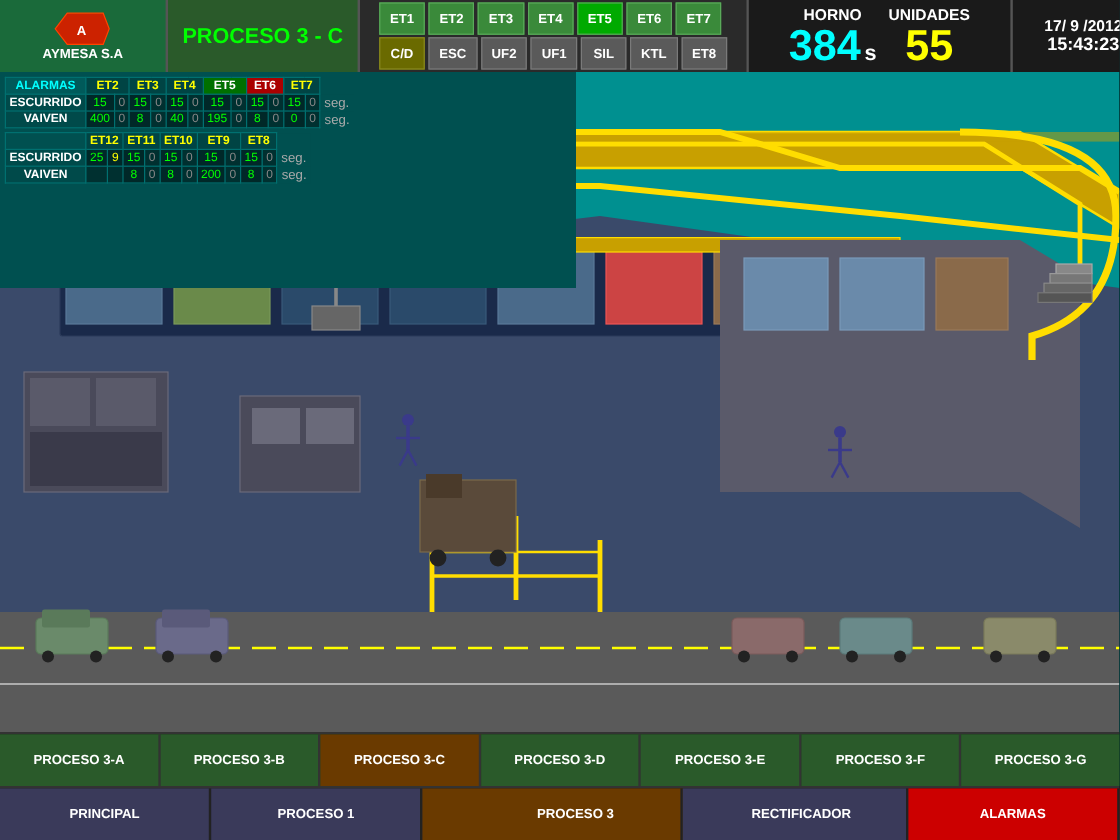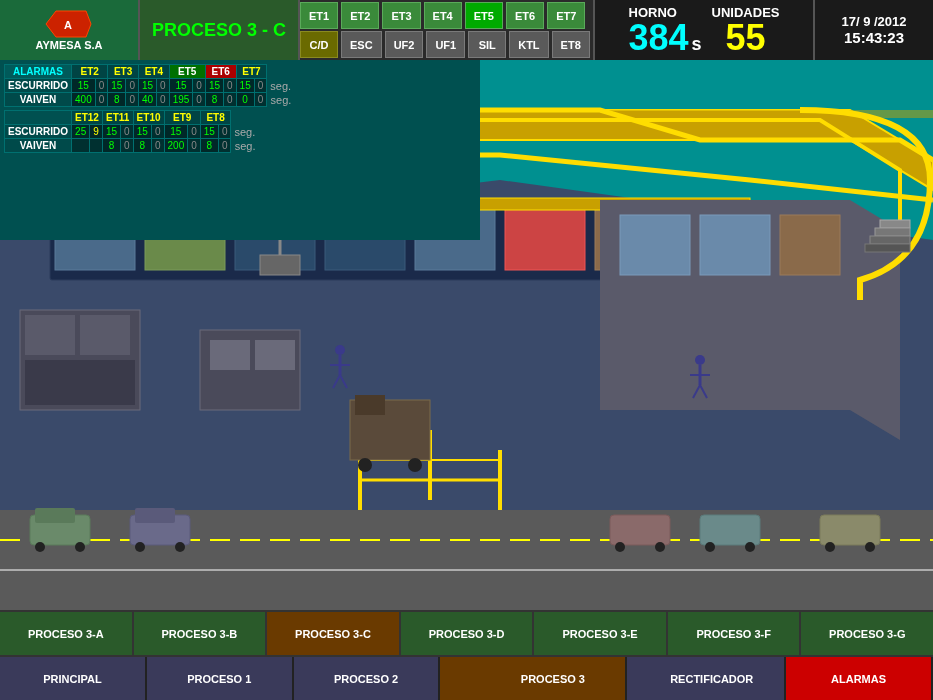--- a/index.html
+++ b/index.html
@@ -40,21 +40,21 @@
       font-size: 18px;
       font-weight: bold;
       border-right: 2px solid #555;
       flex-shrink: 0;
     }
 
     #top-buttons {
       display: flex;
       flex-direction: column;
       flex: 1;
-      padding: 2px 0;
+      padding: 2px 16px;
       gap: 2px;
     }
 
     .btn-row {
       display: flex;
       gap: 3px;
       flex: 1;
     }
 
     .top-btn {
@@ -239,21 +239,21 @@
         <button class="top-btn btn-gray">ESC</button>
         <button class="top-btn btn-gray">UF2</button>
         <button class="top-btn btn-gray">UF1</button>
         <button class="top-btn btn-gray">SIL</button>
         <button class="top-btn btn-gray">KTL</button>
         <button class="top-btn btn-gray">ET8</button>
       </div>
     </div>
 
     <div id="horno-area">
-      <div style="display:flex;flex-direction:column;align-items:flex-start;">
+      <div style="display:flex;flex-direction:column;align-items:center;">
         <span style="color:#fff;font-size:13px;font-weight:bold;">HORNO</span>
         <div style="display:flex;align-items:baseline;gap:3px;">
           <span style="color:#00ffff;font-size:36px;font-weight:bold;line-height:1;">384</span>
           <span style="color:#fff;font-size:18px;font-weight:bold;">s</span>
         </div>
       </div>
       <div id="unidades-block">
         <span style="color:#fff;font-size:13px;font-weight:bold;">UNIDADES</span>
         <span style="color:#ffff00;font-size:36px;font-weight:bold;line-height:1;">55</span>
       </div>
@@ -499,23 +499,20 @@
     </div>
   </div>
 
   <div id="bottom-nav" style="display:flex;height:45px;background:#1a1a1a;border-top:2px solid #333;position:relative;z-index:10;">
     <div class="nav-btn" style="background:#3a3a5a;">
       <span>PRINCIPAL</span>
     </div>
     <div class="nav-btn" style="background:#3a3a5a;">
       <span>PROCESO 1</span>
     </div>
-    <div class="nav-btn" style="background:#3a3a5a;">
-      <span>PROCESO 2</span>
-    </div>
     <div class="nav-btn active" style="background:#6a3a00;padding-left:40px;">
       <span>PROCESO 3</span>
     </div>
     <div class="nav-btn" style="background:#3a3a5a;padding-left:12px;">
       <span>RECTIFICADOR</span>
     </div>
     <div class="nav-btn alert" style="background:#cc0000;">
       <span>ALARMAS</span>
     </div>
   </div>

